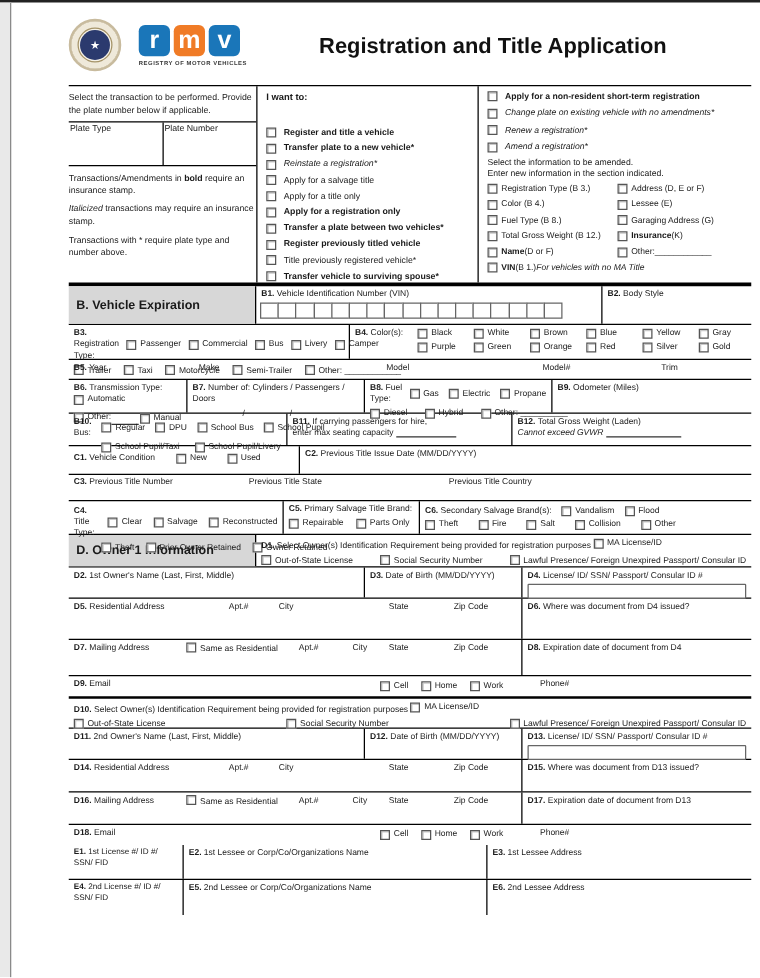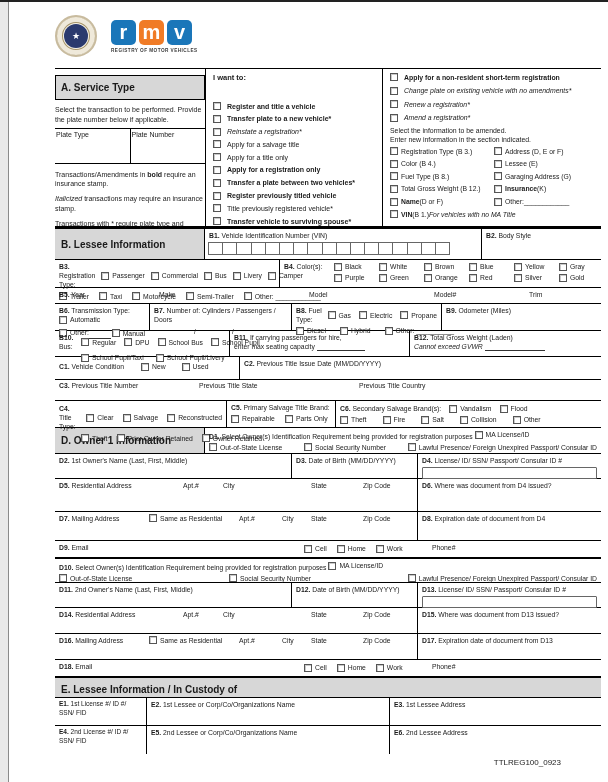--- a/index.html
+++ b/index.html
@@ -83,25 +83,25 @@
           <div class="seal-in">★</div>
         </div>
       <div class="rmv">
         <div class="rmv-sqs">
           <div class="rmv-sq sq-blue">r</div>
           <div class="rmv-sq sq-orange">m</div>
           <div class="rmv-sq sq-blue">v</div>
         </div>
         <div class="rmv-cap">REGISTRY OF MOTOR VEHICLES</div>
       </div>
+      <div class="title">Registration and Title Application</div>
     </div>
 
     <div class="topgrid">
       <div class="colA">
-        <div class="band band-a">A. Service Type</div>
         <div class="a-intro">Select the transaction to be performed. Provide the plate number below if applicable.</div>
         <div class="plates">
           <div>Plate Type</div>
           <div>Plate Number</div>
         </div>
         <div class="a-note"><span>Transactions/Amendments in </span><span class="b">bold</span><span> require an insurance stamp.</span></div>
         <div class="a-note"><span class="i">Italicized</span><span> transactions may require an insurance stamp.</span></div>
         <div class="a-note">Transactions with * require plate type and number above.</div>
       </div>
 
@@ -245,21 +245,21 @@
                 <span class="i"></span>
               </span>
             </div>
         </div>
       </div>
     </div>
 
     <div class="dbl"></div>
 
     <div class="frow" style="height:31px">
-      <div class="bandcell" style="width:150px">B. Lessee Information</div>
+      <div class="bandcell" style="width:150px">B. Vehicle Expiration</div>
       <div class="fcell" style="width:277px">
         <span class="num">B1.</span> <span>Vehicle Identification Number (VIN)</span>
         <div class="comb">
           <span></span>
             <span></span>
             <span></span>
             <span></span>
             <span></span>
             <span></span>
             <span></span>
@@ -750,30 +750,28 @@
             </span>
             <span class="cbi">
               <span class="cb"></span>
               <span>Work</span>
             </span>
           </span>
         <span>Phone#</span>
       </div>
     </div>
 
-    <div class="band thick-top" style="border-bottom:1px solid #000;padding:6px 6px;height:22px">E. Lessee Information / In Custody of</div>
 
     <div class="frow" style="height:28px">
       <div class="fcell" style="width:92px;font-size:6.5px"><span class="num">E1.</span> <span>1st License #/ ID #/ SSN/ FID</span></div>
       <div class="fcell" style="width:243px"><span class="num">E2.</span> <span>1st Lessee or Corp/Co/Organizations Name</span></div>
       <div class="fcell" style="flex:1"><span class="num">E3.</span> <span>1st Lessee Address</span></div>
     </div>
 
     <div class="frow" style="height:28px;border-bottom:none">
       <div class="fcell" style="width:92px;font-size:6.5px"><span class="num">E4.</span> <span>2nd License #/ ID #/ SSN/ FID</span></div>
       <div class="fcell" style="width:243px"><span class="num">E5.</span> <span>2nd Lessee or Corp/Co/Organizations Name</span></div>
       <div class="fcell" style="flex:1"><span class="num">E6.</span> <span>2nd Lessee Address</span></div>
     </div>
 
-    <div class="footer">TTLREG100_0923</div>
 
   </div>
 </div>
 
 </body></html>

